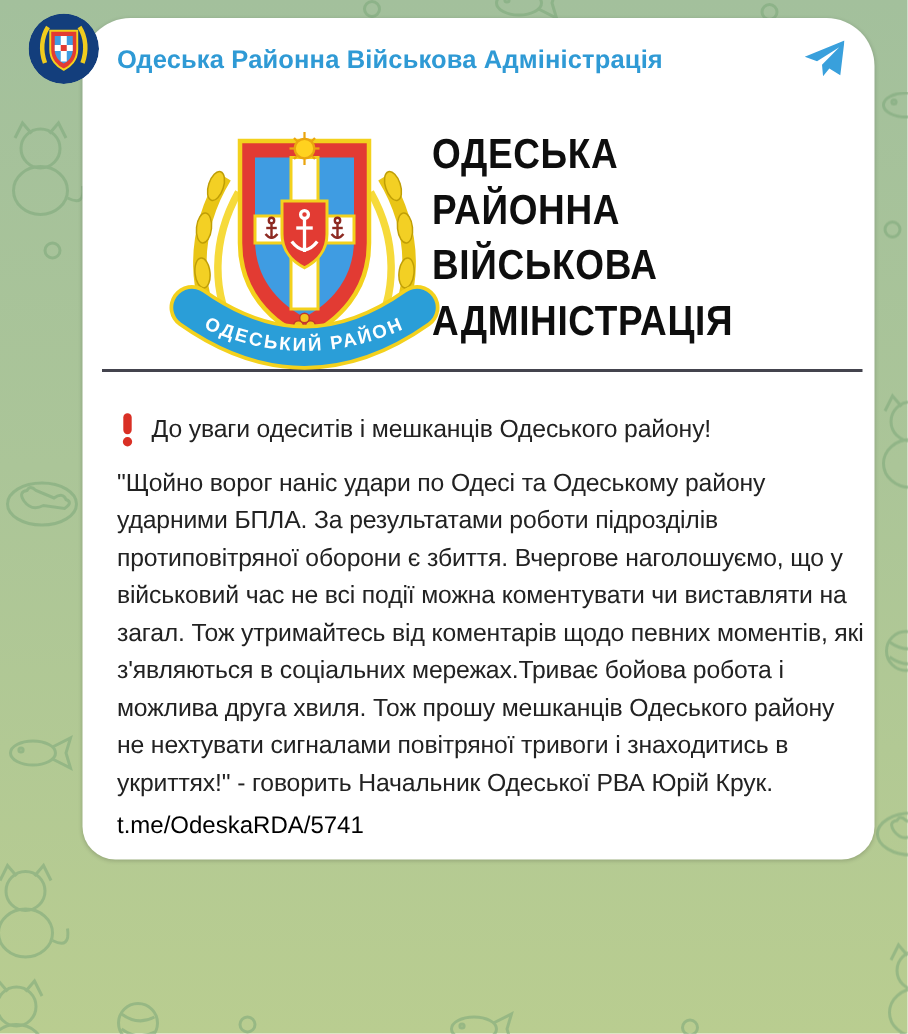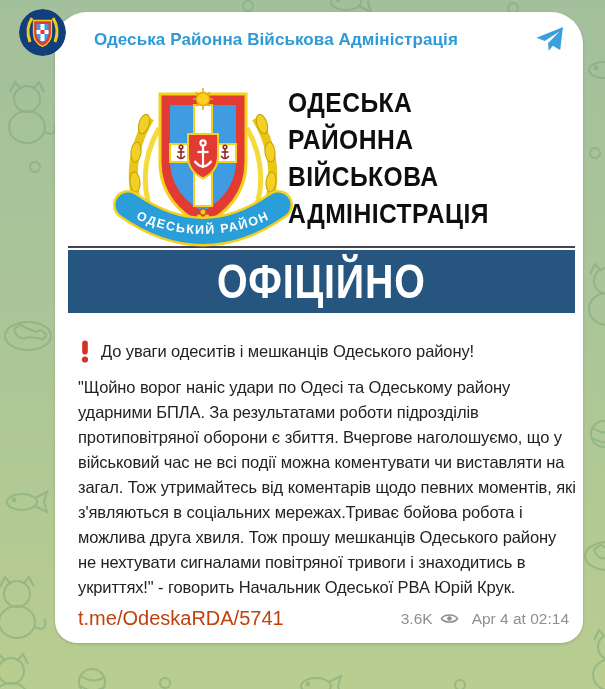--- a/index.html
+++ b/index.html
@@ -13,21 +13,21 @@
     position:absolute;left:55px;top:12px;width:528px;z-index:1;
     background:#ffffff;border-radius:32px 32px 22px 22px;
     box-shadow:0 1px 3px rgba(0,0,0,.18);
     padding-bottom:13px;
   }
   .avatar{
     position:absolute;left:19px;top:9px;width:47px;height:47px;z-index:2;
     border-radius:50%;overflow:hidden;
   }
   .header{position:relative;height:56px;display:flex;align-items:center;padding-left:23px;}
-  .channel-name{color:#2f9ad5;font-size:17px;font-weight:bold;letter-spacing:.1px;margin-left:16px;}
+  .channel-name{color:#2f9ad5;font-size:17px;font-weight:bold;letter-spacing:.1px;}
   .plane{position:absolute;right:20px;top:14px;width:28px;height:26px;}
   .photo{margin-left:13px;width:507px;}
   .photo-top{position:relative;height:178px;}
   .arms{position:absolute;left:40px;top:6px;}
   .arms-title{
     position:absolute;left:220px;top:16px;
     font-size:28px;font-weight:bold;line-height:37px;color:#0e0e0e;
     letter-spacing:.5px;transform:scaleX(.88);transform-origin:left top;white-space:nowrap;
   }
   .img-divider{height:2px;background:#44444e;margin-bottom:2px;}
@@ -39,21 +39,21 @@
     transform:scaleX(.82);display:inline-block;white-space:nowrap;
   }
   .msg-text{padding:0 6px 0 23px;color:#222222;font-size:16.5px;line-height:25px;letter-spacing:-.1px;}
   .alert-line{display:flex;align-items:center;gap:9px;margin-top:26px;}
   .excl{flex:0 0 auto;}
   .body-text{margin:11px 0 0 0;white-space:pre-wrap;}
   .footer{
     display:flex;justify-content:space-between;align-items:center;
     margin-top:7px;padding:0 14px 0 23px;
   }
-  .post-link{color:#c2410c;font-size:20px;text-decoration:none;cursor:pointer;}
+  .post-link{color:#000000;font-size:16px;text-decoration:none;cursor:pointer;}
   .meta{display:flex;align-items:center;gap:7px;color:#8f8f8f;font-size:15.5px;}
   .meta .time{margin-left:6px;}
 </style>
 </head>
 <body>
 
 <div class="stage">
 
   <svg class="doodles" width="605" height="689" viewBox="0 0 605 689">
     <defs>
@@ -182,42 +182,31 @@
           </text>
         </svg>
         <div class="arms-title">
           <div>ОДЕСЬКА</div>
           <div>РАЙОННА</div>
           <div>ВІЙСЬКОВА</div>
           <div>АДМІНІСТРАЦІЯ</div>
         </div>
       </div>
       <div class="img-divider"></div>
-      <div class="banner">
-        <span>ОФІЦІЙНО</span>
-      </div>
     </div>
 
     <div class="msg-text">
       <div class="alert-line">
         <svg class="excl" width="14" height="23" viewBox="0 0 14 23">
           <rect x="4.2" y="0.5" width="5.6" height="14" rx="2.8" fill="#d93025"></rect>
           <circle cx="7" cy="19.5" r="3.1" fill="#d93025"></circle>
         </svg>
         <span>До уваги одеситів і мешканців Одеського району!</span>
       </div>
       <p class="body-text">"Щойно ворог наніс удари по Одесі та Одеському району ударними БПЛА. За результатами роботи підрозділів протиповітряної оборони є збиття. Вчергове наголошуємо, що у військовий час не всі події можна коментувати чи виставляти на загал. Тож утримайтесь від коментарів щодо певних моментів, які з'являються в соціальних мережах.Триває бойова робота і можлива друга хвиля. Тож прошу мешканців Одеського району не нехтувати сигналами повітряної тривоги і знаходитись в укриттях!" - говорить Начальник Одеської РВА Юрій Крук.</p>
     </div>
 
     <div class="footer">
       <a class="post-link">t.me/OdeskaRDA/5741</a>
-      <div class="meta">
-        <span class="views">3.6K</span>
-        <svg width="19" height="13" viewBox="0 0 19 13">
-          <path d="M1.5,6.5 C4.5,1.8 14.5,1.8 17.5,6.5 C14.5,11.2 4.5,11.2 1.5,6.5 Z" fill="none" stroke="#8f8f8f" stroke-width="1.6"></path>
-          <circle cx="9.5" cy="6.5" r="2.3" fill="#8f8f8f"></circle>
-        </svg>
-        <span class="time">Apr 4 at 02:14</span>
-      </div>
     </div>
 
   </div>
 </div>
 
 </body></html>

